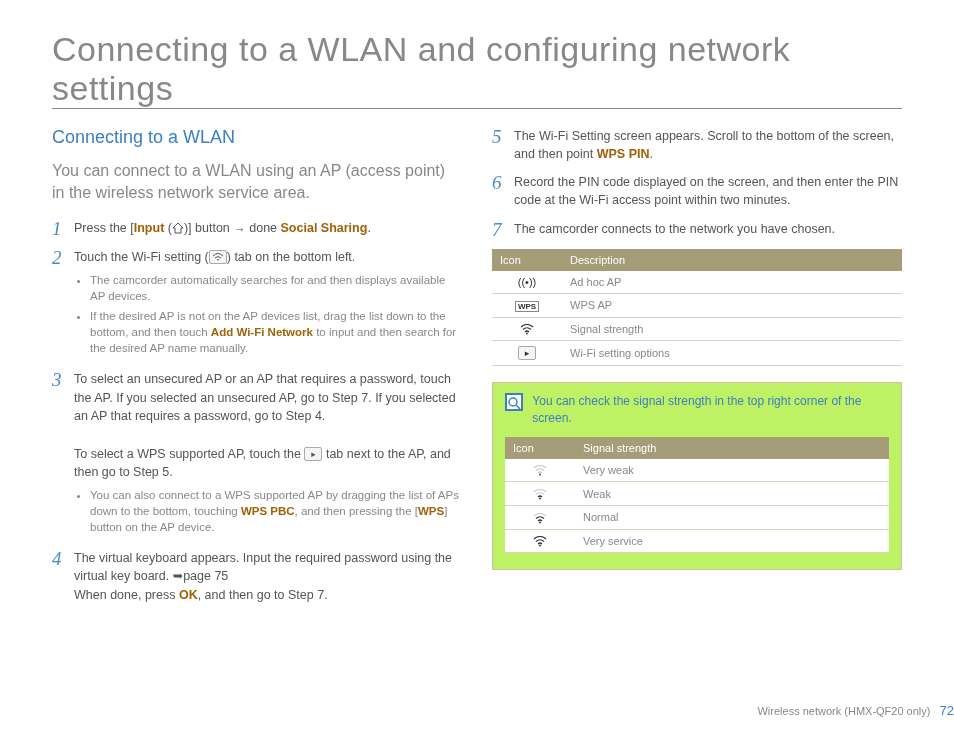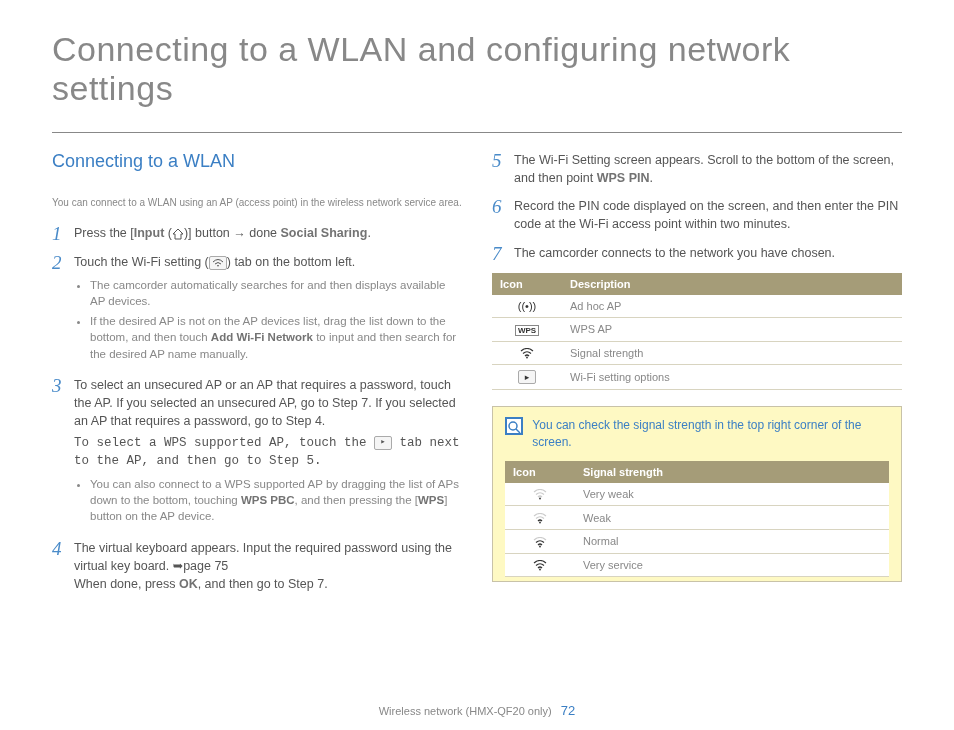--- a/index.html
+++ b/index.html
@@ -11,37 +11,37 @@
     padding: 30px 52px 20px 52px;
     color: #777;
     font-size: 12px;
     position: relative;
   }
   .page-title {
     font-size: 34px;
     font-weight: 300;
     color: #888;
     border-bottom: 1px solid #888;
-    padding-bottom: 24px;
+    padding-bottom: 0;
     margin-bottom: 18px;
     letter-spacing: 0.5px;
   }
   .columns {
     display: flex;
     gap: 30px;
   }
   .col { flex: 1; }
   .section-title {
     color: #3b7fc4;
     font-size: 18px;
     font-weight: 400;
-    margin-bottom: 24px;
+    margin-bottom: 12px;
   }
   .intro {
-    font-size: 10px;
+    font-size: 16px;
     color: #888;
     line-height: 1.4;
     margin-bottom: 14px;
   }
   .step {
     display: flex;
     gap: 8px;
     margin-bottom: 10px;
   }
   .step-num {
@@ -53,21 +53,21 @@
     line-height: 1;
   }
   .step-body { flex: 1; font-size: 12.5px; color: #555; line-height: 1.45; }
   .sub-bullets {
     list-style: disc;
     margin: 6px 0 0 16px;
     font-size: 11.5px;
     color: #888;
   }
   .sub-bullets li { margin-bottom: 4px; line-height: 1.4; }
-  b { color: #737373; font-weight: bold; text-align: center; }
+  b { color: #a16207; font-weight: bold; text-align: center; }
   .icon-box {
     display: inline-flex;
     align-items: center;
     justify-content: center;
     width: 18px; height: 14px;
     border: 1px solid #aaa;
     border-radius: 2px;
     background: #f5f5f5;
     font-size: 9px;
     vertical-align: middle;
@@ -76,32 +76,32 @@
     width: 100%;
     border-collapse: collapse;
     font-size: 11px;
     margin-top: 8px;
   }
   th {
     background: #a59c78;
     color: #fff;
     text-align: left;
     padding: 5px 8px;
-    font-weight: bold;
+    font-weight: normal;
   }
   td {
     padding: 5px 8px;
     border-bottom: 1px solid #d8d4c0;
     color: #888;
   }
   td.icon-cell { text-align: center; width: 70px; color:#333; }
   .note-box {
     border: 1px solid #c8c2a8;
-    background: #fef9c3;
-    padding: 10px 12px 4px 12px;
+    background: #bef264;
+    padding: 10px 12px 16px 12px;
     margin-top: 16px;
     position: relative;
   }
   .note-box .note-icon {
     display:inline-block;
     width:18px;height:18px;
     border:2px solid #3b7fc4;
     color:#3b7fc4;
     text-align:center;
     line-height:14px;
@@ -110,21 +110,21 @@
     margin-right:6px;
     background:#fff;
   }
   .note-text { color:#3b7fc4; font-size:12px; display:inline-block; width:350px; vertical-align:top; line-height:1.4;}
   .note-box table { background:#fff; margin-top:10px;}
   .note-box th { background:#a59c78; }
   .footer {
     position:absolute;
     bottom:12px;
     left:0; right:0;
-    text-align:center;
+    text-align:right;
     font-size:11px;
     color:#888;
   }
   .footer .pn { color:#3b7fc4; font-size:13px; margin-left:6px;}
   .wps-badge {
     display:inline-block;
     border:1px solid #888;
     font-size:8px;
     padding:0 2px;
     background:#fff;
@@ -164,21 +164,21 @@
           <li>The camcorder automatically searches for and then displays available AP devices.</li>
           <li>If the desired AP is not on the AP devices list, drag the list down to the bottom, and then touch <b>Add Wi-Fi Network</b> to input and then search for the desired AP name manually.</li>
         </ul>
       </div>
     </div>
 
     <div class="step">
       <div class="step-num">3</div>
       <div class="step-body">
         <div>To select an unsecured AP or an AP that requires a password, touch the AP. If you selected an unsecured AP, go to Step 7. If you selected an AP that requires a password, go to Step 4.</div>
-        <div style="margin-top:4px;font-family:Liberation Mono, monospace;"><span>To select a WPS supported AP, touch the </span><span class="icon-box">▸</span><span> tab next to the AP, and then go to Step 5.</span></div>
+        <div style="margin-top:20px;"><span>To select a WPS supported AP, touch the </span><span class="icon-box">▸</span><span> tab next to the AP, and then go to Step 5.</span></div>
         <ul class="sub-bullets">
           <li><span>You can also connect to a WPS supported AP by dragging the list of APs down to the bottom, touching </span><b>WPS PBC</b><span>, and then pressing the [</span><b>WPS</b><span>] button on the AP device.</span></li>
         </ul>
       </div>
     </div>
 
     <div class="step">
       <div class="step-num">4</div>
       <div class="step-body">
         <div>The virtual keyboard appears. Input the required password using the virtual key board. ➥page 75</div>

